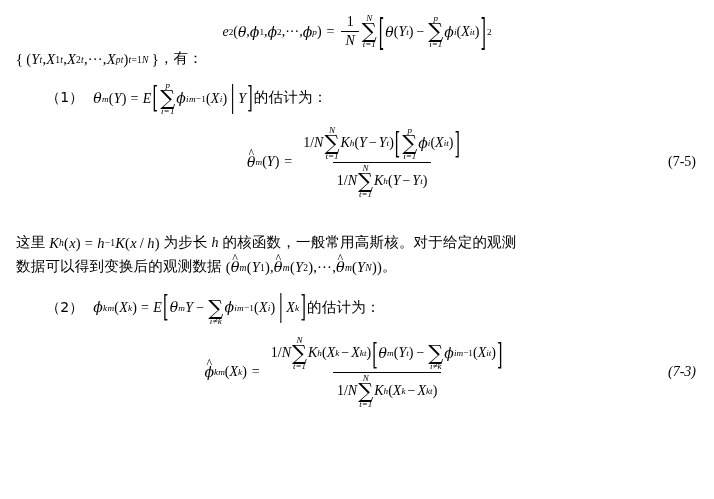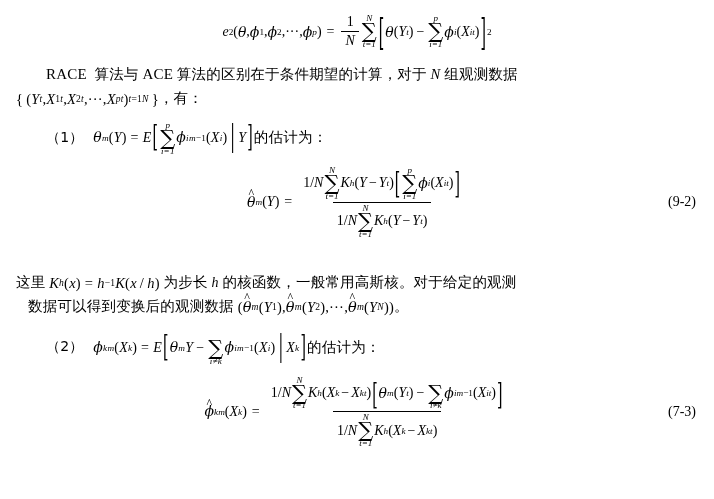--- a/index.html
+++ b/index.html
@@ -167,23 +167,20 @@
         <sub class="mi">i</sub>
         <span class="mn">(</span>
         <span class="mi">X</span>
         <sub class="mi">it</sub>
         <span class="mn">)</span>
       <span class="brk tall">]</span>
         <sup class="mn" style="vertical-align:1.3em;">2</sup>
     </span>
   </div>
 
-  <div class="para" style="margin-top:12px; padding:0 16px;">
-    <span class="indent"></span><span class="mn" style="font-size:15px;">RACE</span>&nbsp;&nbsp;<span class="cjk">算法与</span>&nbsp;<span class="mn" style="font-size:15px;">ACE</span>&nbsp;<span class="cjk">算法的区别在于条件期望的计算，对于</span>&nbsp;<span class="mi">N</span>&nbsp;<span class="cjk">组观测数据</span>
-  </div>
 
   <div class="para" style="margin-top:-4px; padding:0 16px;">
     <span class="inline">
       <span class="mn">{</span>
         <span class="mn"> (</span>
         <span class="mi">Y</span>
         <sub class="mi">t</sub>
         <span class="mn">,</span>
         <span class="mi">X</span>
         <sub class="mn"><span class="mn">1</span><span class="mi">t</span></sub>
@@ -284,21 +281,21 @@
               <span class="mn">(</span>
               <span class="mi">Y</span>
               <span class="mo" style="margin:0 2px;">−</span>
               <span class="mi">Y</span>
               <sub class="mi">t</sub>
               <span class="mn">)</span>
           </span>
         </span>
       </span>
     </span>
-    <span class="eqnum" style="top:50%; transform:translateY(-50%);">(9-2)</span>
+    <span class="eqnum" style="top:50%; transform:translateY(-50%);">(7-5)</span>
   </div>
 
   <div class="para" style="margin-top:30px; padding:0 16px;">
     <span class="cjk">这里</span>
     <span class="inline">
       <span class="mi">K</span>
         <sub class="mi">h</sub>
         <span class="mn">(</span>
         <span class="mi">x</span>
         <span class="mn">)</span>
@@ -308,21 +305,21 @@
         <span class="mi">K</span>
         <span class="mn">(</span>
         <span class="mi">x</span>
         <span class="mn"> / </span>
         <span class="mi">h</span>
         <span class="mn">)</span>
     </span>
     <span class="cjk">为步长</span>&nbsp;<span class="mi" style="font-size:14px;">h</span>&nbsp;<span class="cjk">的核函数，一般常用高斯核。对于给定的观测</span>
   </div>
 
-  <div class="para" style="margin-top:-4px; padding:0 28px;">
+  <div class="para" style="margin-top:-4px; padding:0 16px;">
     <span class="cjk">数据可以得到变换后的观测数据</span>
     <span class="inline">
       <span class="mn">(</span>
         <span class="hat-wrap"><span class="hat">^</span><span class="sym">θ</span></span>
         <sub class="mi">m</sub>
         <span class="mn">(</span>
         <span class="mi">Y</span>
         <sub class="mn">1</sub>
         <span class="mn">),</span>
         <span class="hat-wrap"><span class="hat">^</span><span class="sym">θ</span></span>
@@ -443,16 +440,16 @@
               <span class="mi">X</span>
               <sub class="mi">k</sub>
               <span class="mo" style="margin:0 2px;">−</span>
               <span class="mi">X</span>
               <sub class="mi">kt</sub>
               <span class="mn">)</span>
           </span>
         </span>
       </span>
     </span>
-    <span class="eqnum" style="top:50%; transform:translateY(-50%);">(7-3)</span>
+    <span class="eqnum" style="top:50%; transform:translateY(-50%);font-style:italic;">(7-3)</span>
   </div>
 
 </div>
 
 </body></html>

